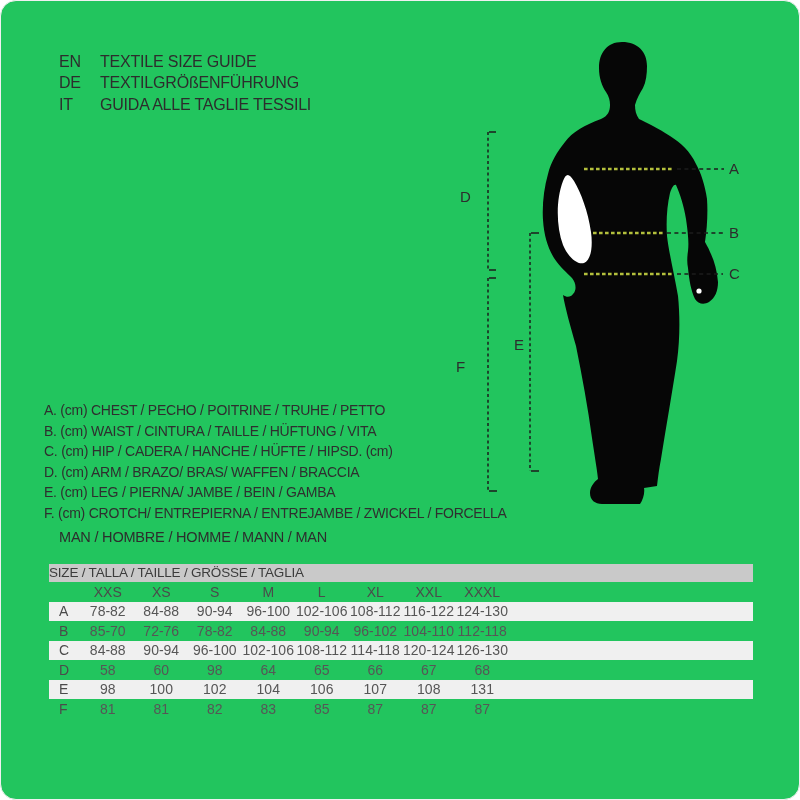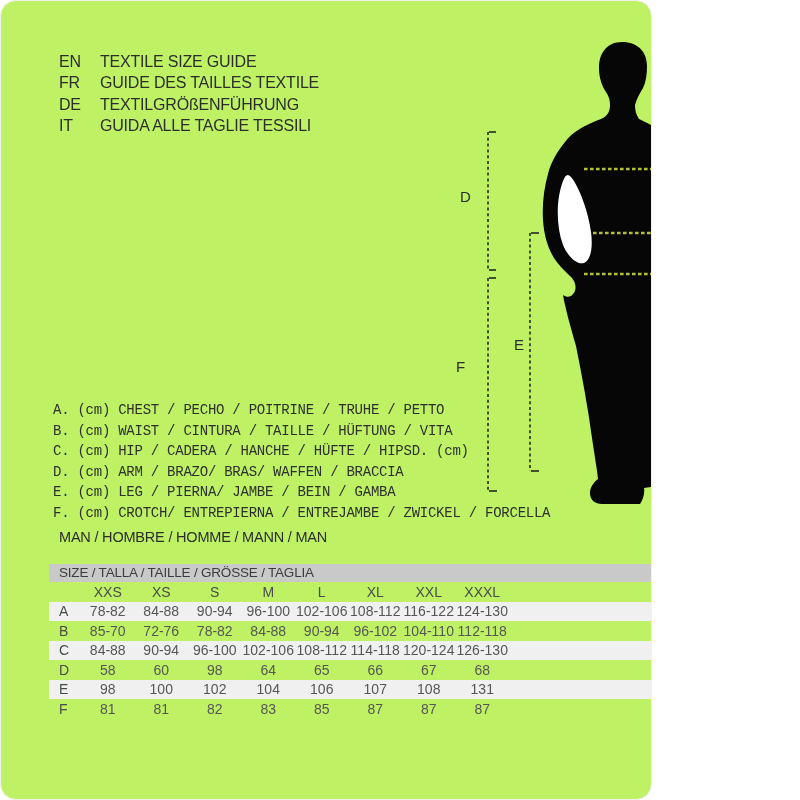--- a/index.html
+++ b/index.html
@@ -1,59 +1,55 @@
 <!DOCTYPE html>
 <html><head>
 <meta charset="utf-8">
 <style>
   html,body{margin:0;padding:0;background:#fff;}
   body{font-family:"Liberation Sans", sans-serif;}
   .sheet{
-    position:relative;width:652px;height:800px;background:#bef264;
+    position:relative;width:800px;height:800px;background:#22c55e;
     border:1px solid #f0f0f0;border-radius:16px;overflow:hidden;box-sizing:border-box;
   }
   
   .lang-block{position:absolute;left:58px;top:50px;letter-spacing:-0.2px;}
   .lang-row{display:flex;height:21.5px;align-items:center;font-size:16px;color:#2d2d2d;}
   .lang-code{width:41px;flex:0 0 41px;}
   .lang-label{white-space:nowrap;}
   
   .figure{position:absolute;left:440px;top:28px;width:320px;height:492px;}
   .figure svg{display:block;}
   .fig-letter{font-family:"Liberation Sans",sans-serif;font-size:15px;fill:#2d2d2d;}
   
-  .legend{position:absolute;left:52px;top:399px;letter-spacing:-0.25px;font-family:Liberation Mono, monospace;}
+  .legend{position:absolute;left:43px;top:399px;letter-spacing:-0.25px;}
   .legend-line{height:20.6px;line-height:20.6px;font-size:14px;color:#2f2f2f;white-space:nowrap;}
   
   .category{position:absolute;left:58px;top:526px;height:20px;line-height:20px;
     font-size:14.5px;color:#2d2d2d;letter-spacing:-0.2px;}
   
   .size-table{position:absolute;left:48px;top:563px;width:704px;}
   .t-header{height:18px;line-height:18px;background:#c9c9c9;color:#3c3c3c;
-    font-size:13.5px;padding-left:10px;letter-spacing:-0.2px;box-sizing:border-box;}
+    font-size:13.5px;letter-spacing:-0.2px;box-sizing:border-box;}
   .t-row{display:flex;height:19.5px;align-items:center;font-size:14px;color:#565656;}
   .t-row.striped{background:#f0f0f0;}
   .t-label{flex:0 0 22px;width:22px;padding-left:10px;color:#4b4b4b;box-sizing:content-box;}
   .t-cell{flex:0 0 53.5px;width:53.5px;text-align:center;}
   .t-head{color:#4b4b4b;}
   .t-fill{flex:1 1 auto;}
 </style>
 </head>
 <body>
 
 <div class="sheet">
 
   <section class="lang-block">
       <div class="lang-row">
         <span class="lang-code">EN</span>
         <span class="lang-label">TEXTILE SIZE GUIDE</span>
-      </div>
-      <div class="lang-row">
-        <span class="lang-code">FR</span>
-        <span class="lang-label">GUIDE DES TAILLES TEXTILE</span>
       </div>
       <div class="lang-row">
         <span class="lang-code">DE</span>
         <span class="lang-label">TEXTILGRÖßENFÜHRUNG</span>
       </div>
       <div class="lang-row">
         <span class="lang-code">IT</span>
         <span class="lang-label">GUIDA ALLE TAGLIE TESSILI</span>
       </div>
     </section>

